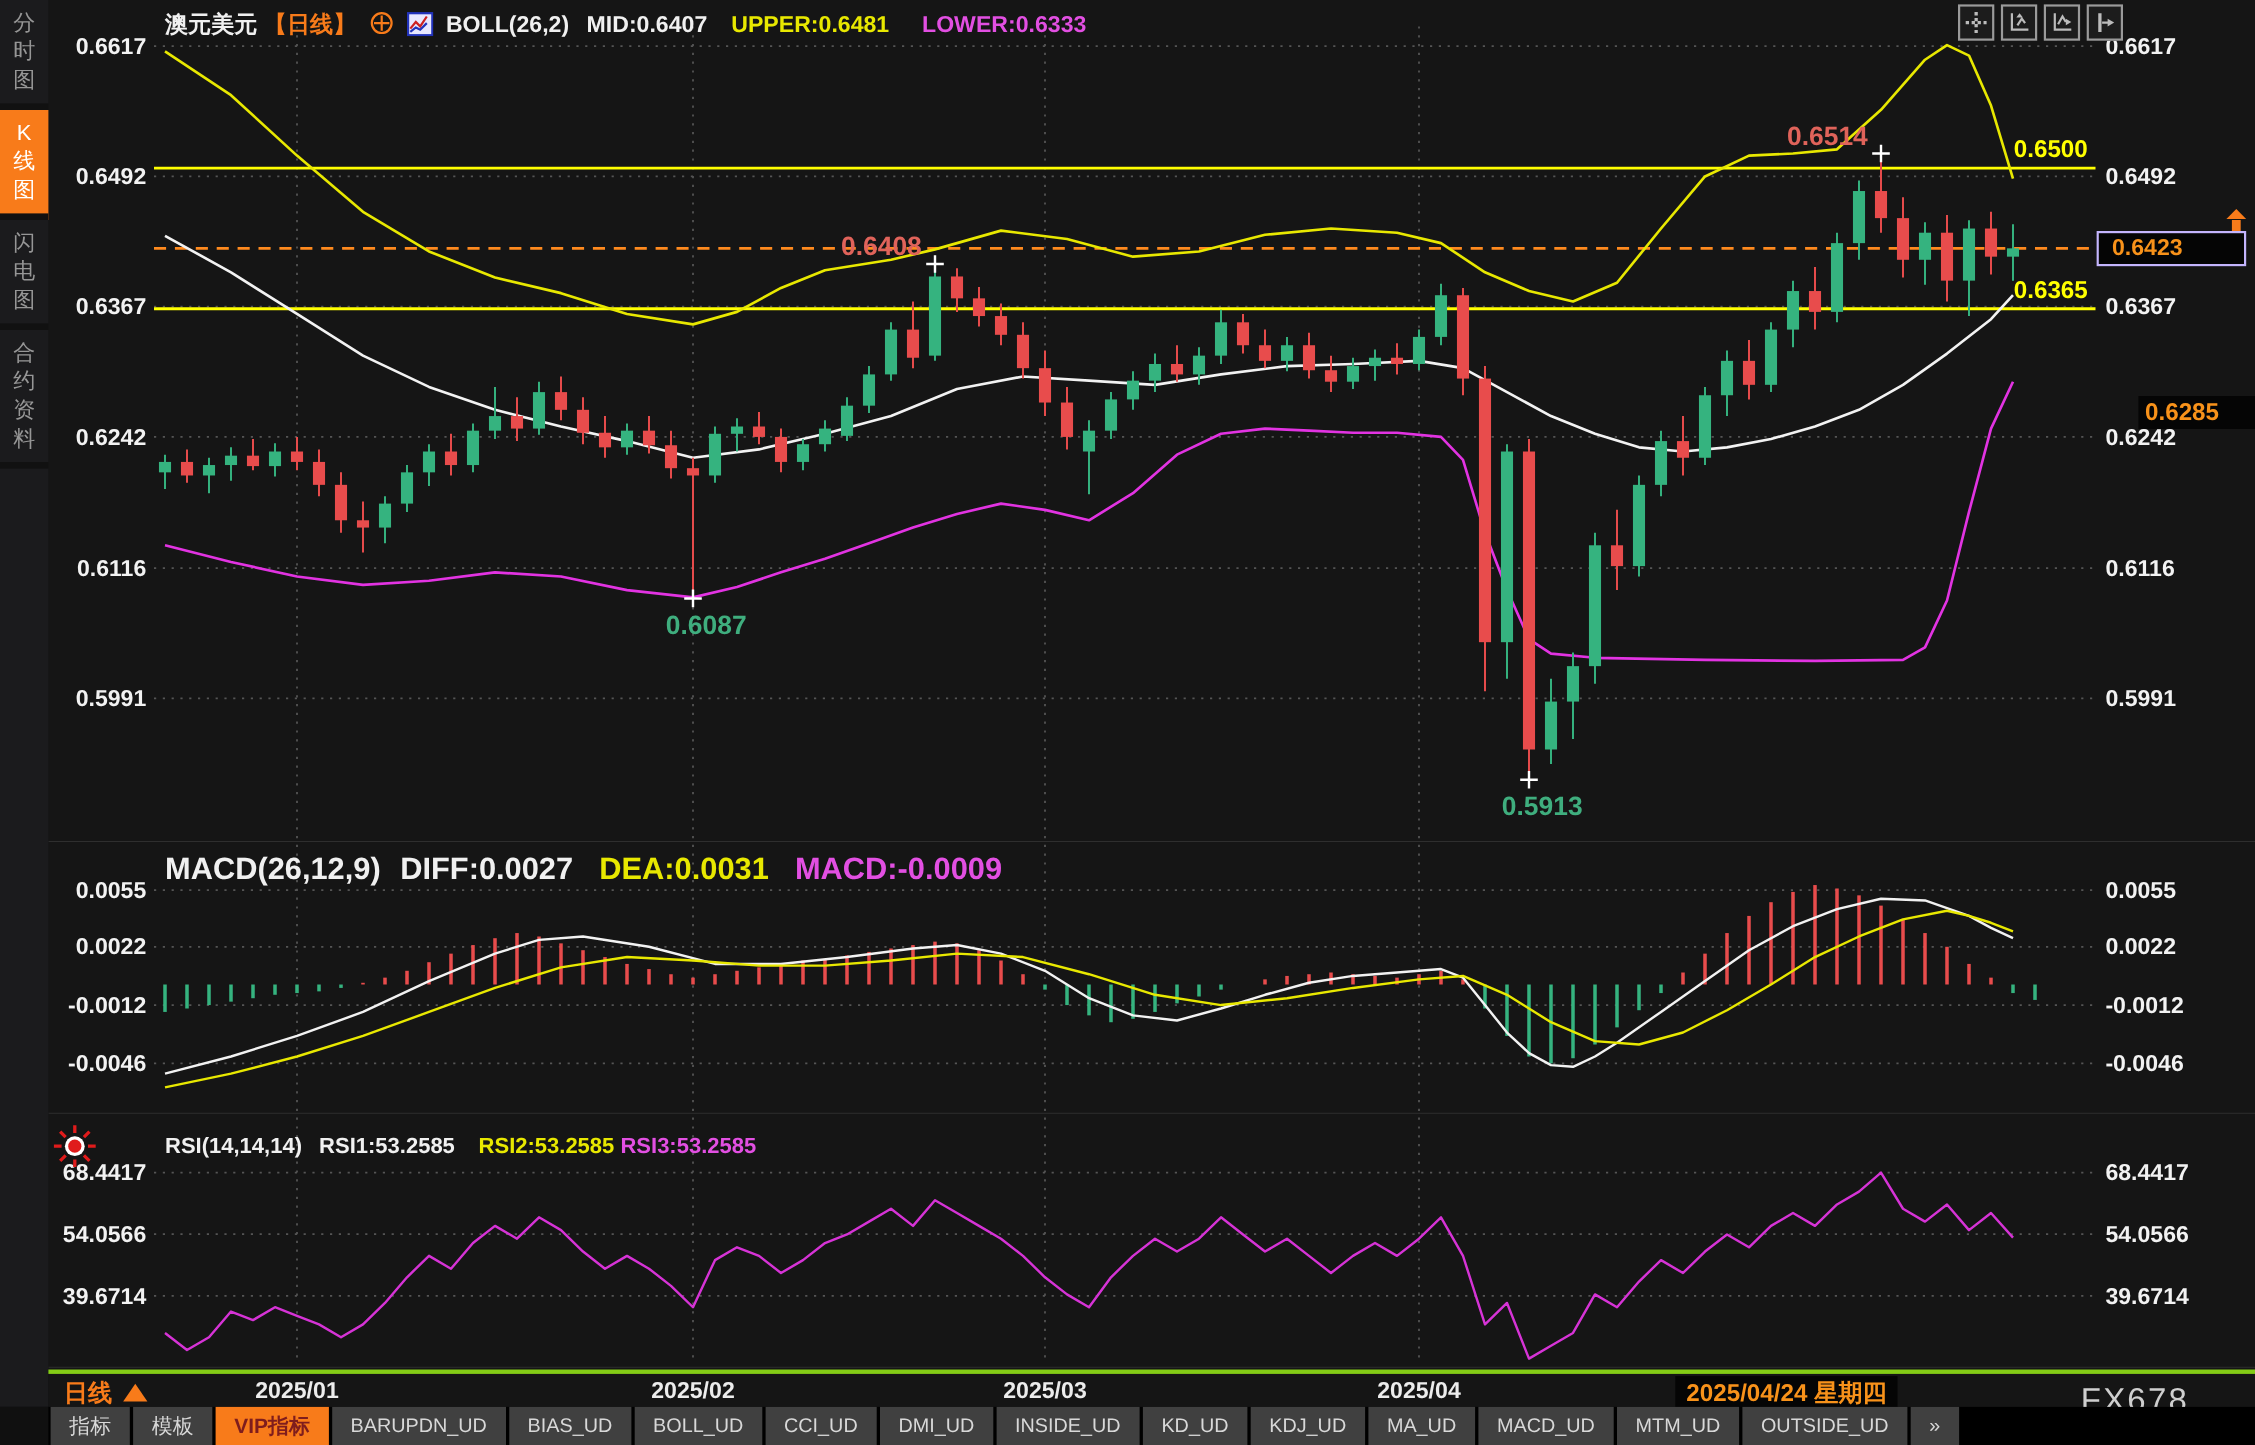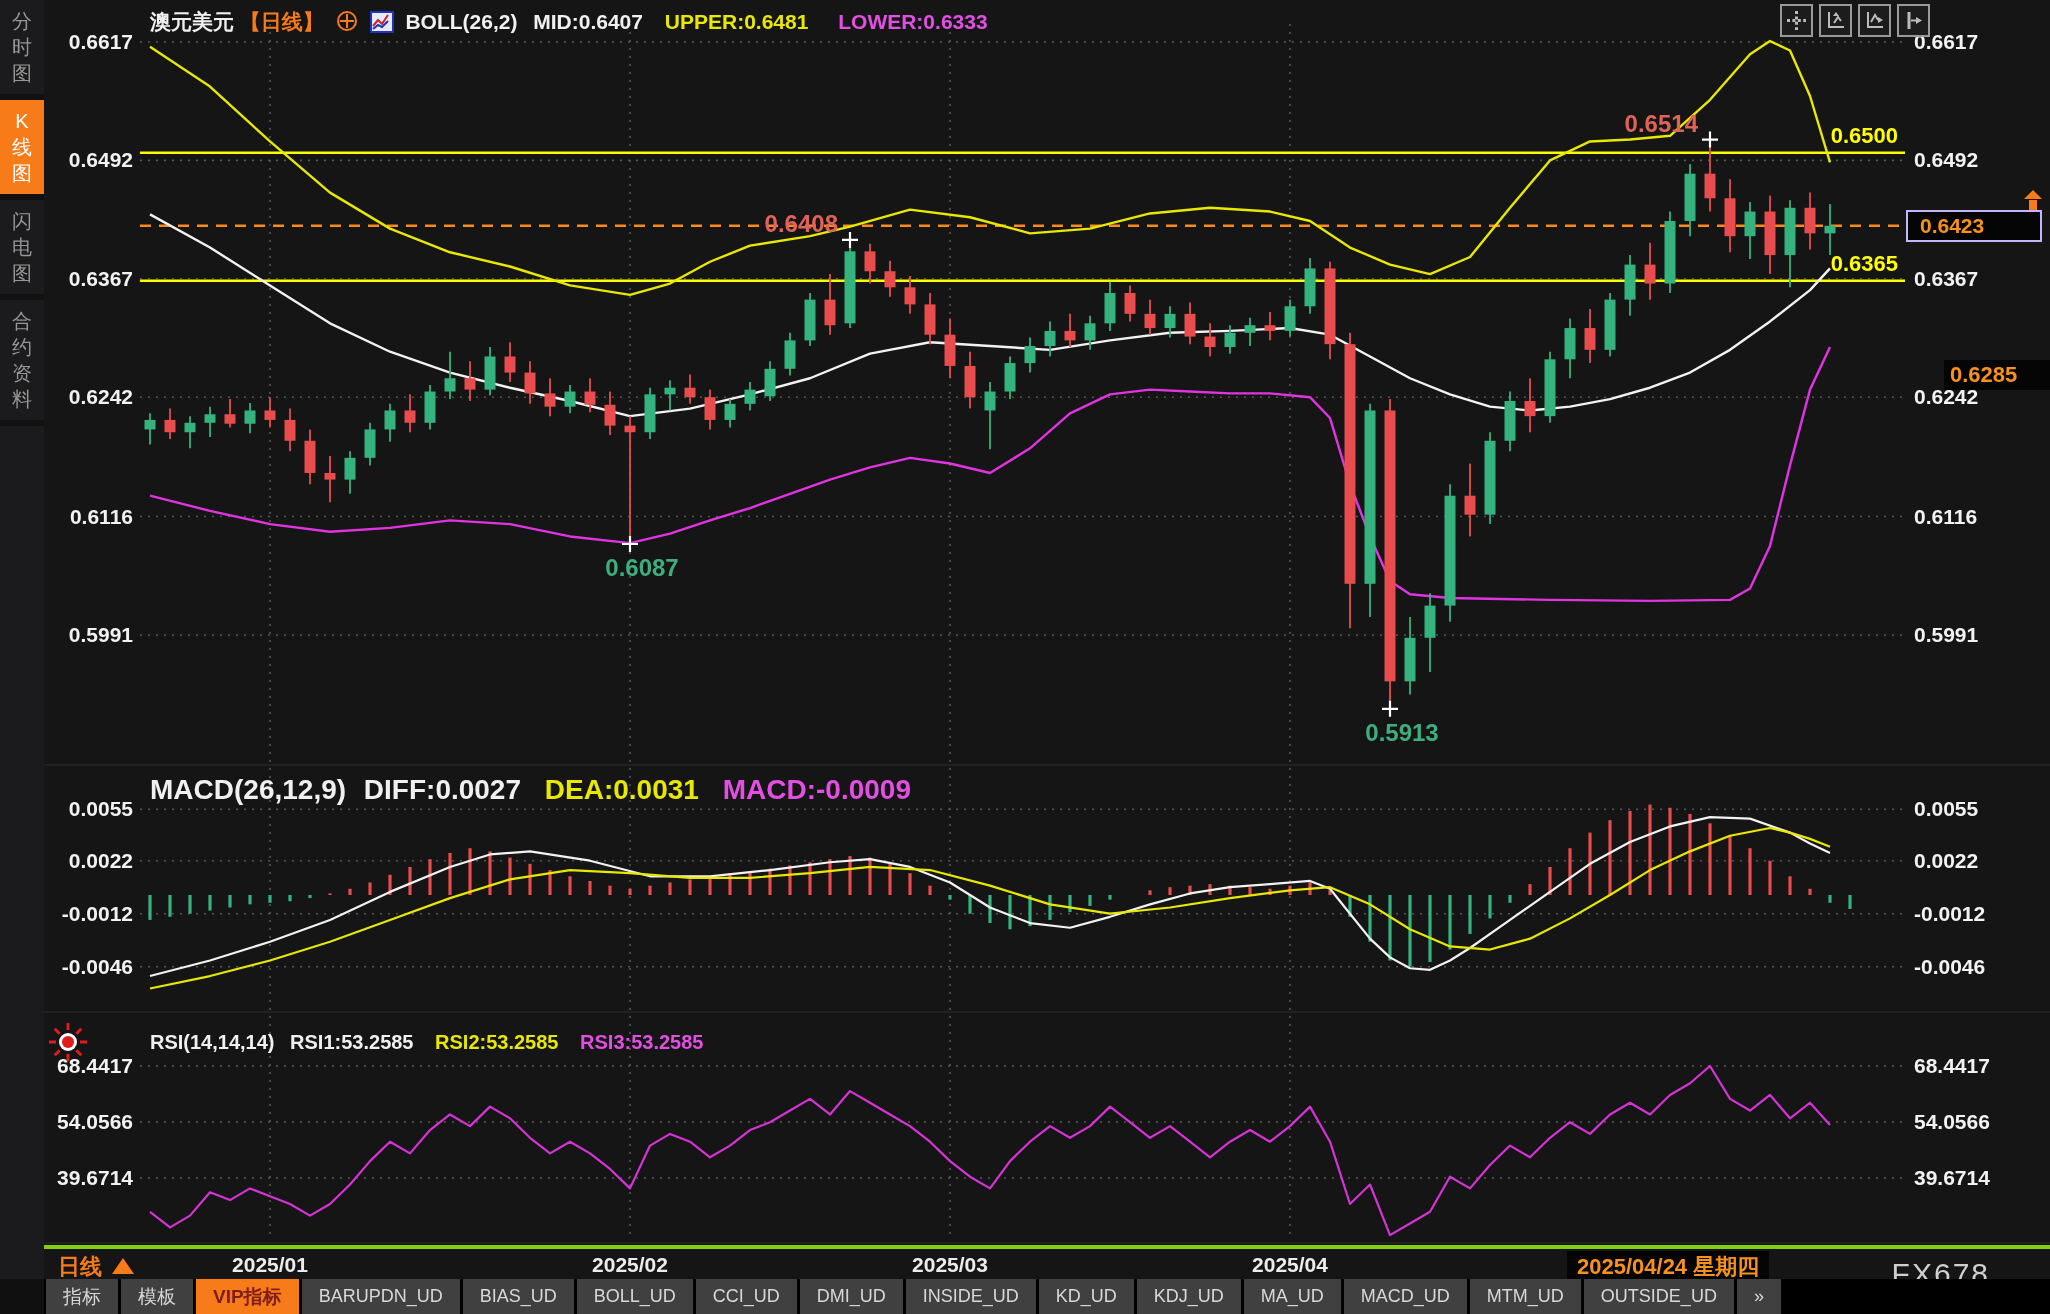--- a/index.html
+++ b/index.html
@@ -32,21 +32,21 @@
              color:#f8921a;font-size:22px;font-weight:bold;display:flex;align-items:center;
              padding-left:6px;z-index:6;margin-left:36px;}
   .up-arrows{position:absolute;z-index:7;}
   
   .xaxis{position:absolute;left:44px;top:1245px;width:2006px;height:33px;background:#151515;
          border-top:4px solid #84cc16;z-index:5;}
   .period-pill{position:absolute;left:14px;top:3px;color:#f87b1a;font-size:22px;font-weight:bold;cursor:pointer;}
   .period-pill .tri{display:inline-block;width:0;height:0;border-left:11px solid transparent;
          border-right:11px solid transparent;border-bottom:16px solid #f87b1a;margin-left:10px;}
   .date-box{position:absolute;left:1479px;top:2px;padding:1px 10px;background:#050505;
-            color:#f8921a;font-size:22px;font-weight:bold;margin-left:44px;}
+            color:#f8921a;font-size:22px;font-weight:bold;}
   .watermark{position:absolute;right:60px;top:8px;color:#cfcfcf;font-size:30px;letter-spacing:2px;
              font-family:"Liberation Sans",sans-serif;}
   
   .toolbar{position:absolute;left:0;top:1279px;width:2050px;height:35px;background:#000;
            display:flex;align-items:stretch;z-index:5;}
   .toolbar .corner{width:44px;background:#101010;margin-right:2px;}
   .tab{background:#404040;color:#d8d8d8;font-size:18px;display:flex;align-items:center;
        padding:0 17px;margin-right:3px;cursor:pointer;white-space:nowrap;}
   .tab.cn{font-size:19px;}
   .tab.active{background:#f87b1a;color:#7f1d1d;font-weight:bold;}
@@ -619,21 +619,21 @@
     <span class="white">MACD(26,12,9)</span>
     <span class="white" style="margin-left:10px;">DIFF:0.0027</span>
     <span class="yellow" style="margin-left:16px;">DEA:0.0031</span>
     <span class="magenta" style="margin-left:16px;">MACD:-0.0009</span>
   </div>
 
   <div class="hdr" style="left:150px;top:1031px;font-size:20px;">
     <span class="white">RSI(14,14,14)</span>
     <span class="white" style="margin-left:10px;">RSI1:53.2585</span>
     <span class="yellow" style="margin-left:16px;">RSI2:53.2585</span>
-    <span class="magenta" style="margin-left:16px;">RSI3:53.2585</span>
+    <span class="magenta" style="">RSI3:53.2585</span>
   </div>
 
   <div class="tr-tools">
     <div class="tool-btn">
       <svg width="21" height="21">
           <path d="M10.5 1v19M1 10.5h19" stroke="#bbb" stroke-width="3" stroke-dasharray="3 2.4"></path>
         </svg>
     </div>
     <div class="tool-btn">
       <svg width="21" height="21">

